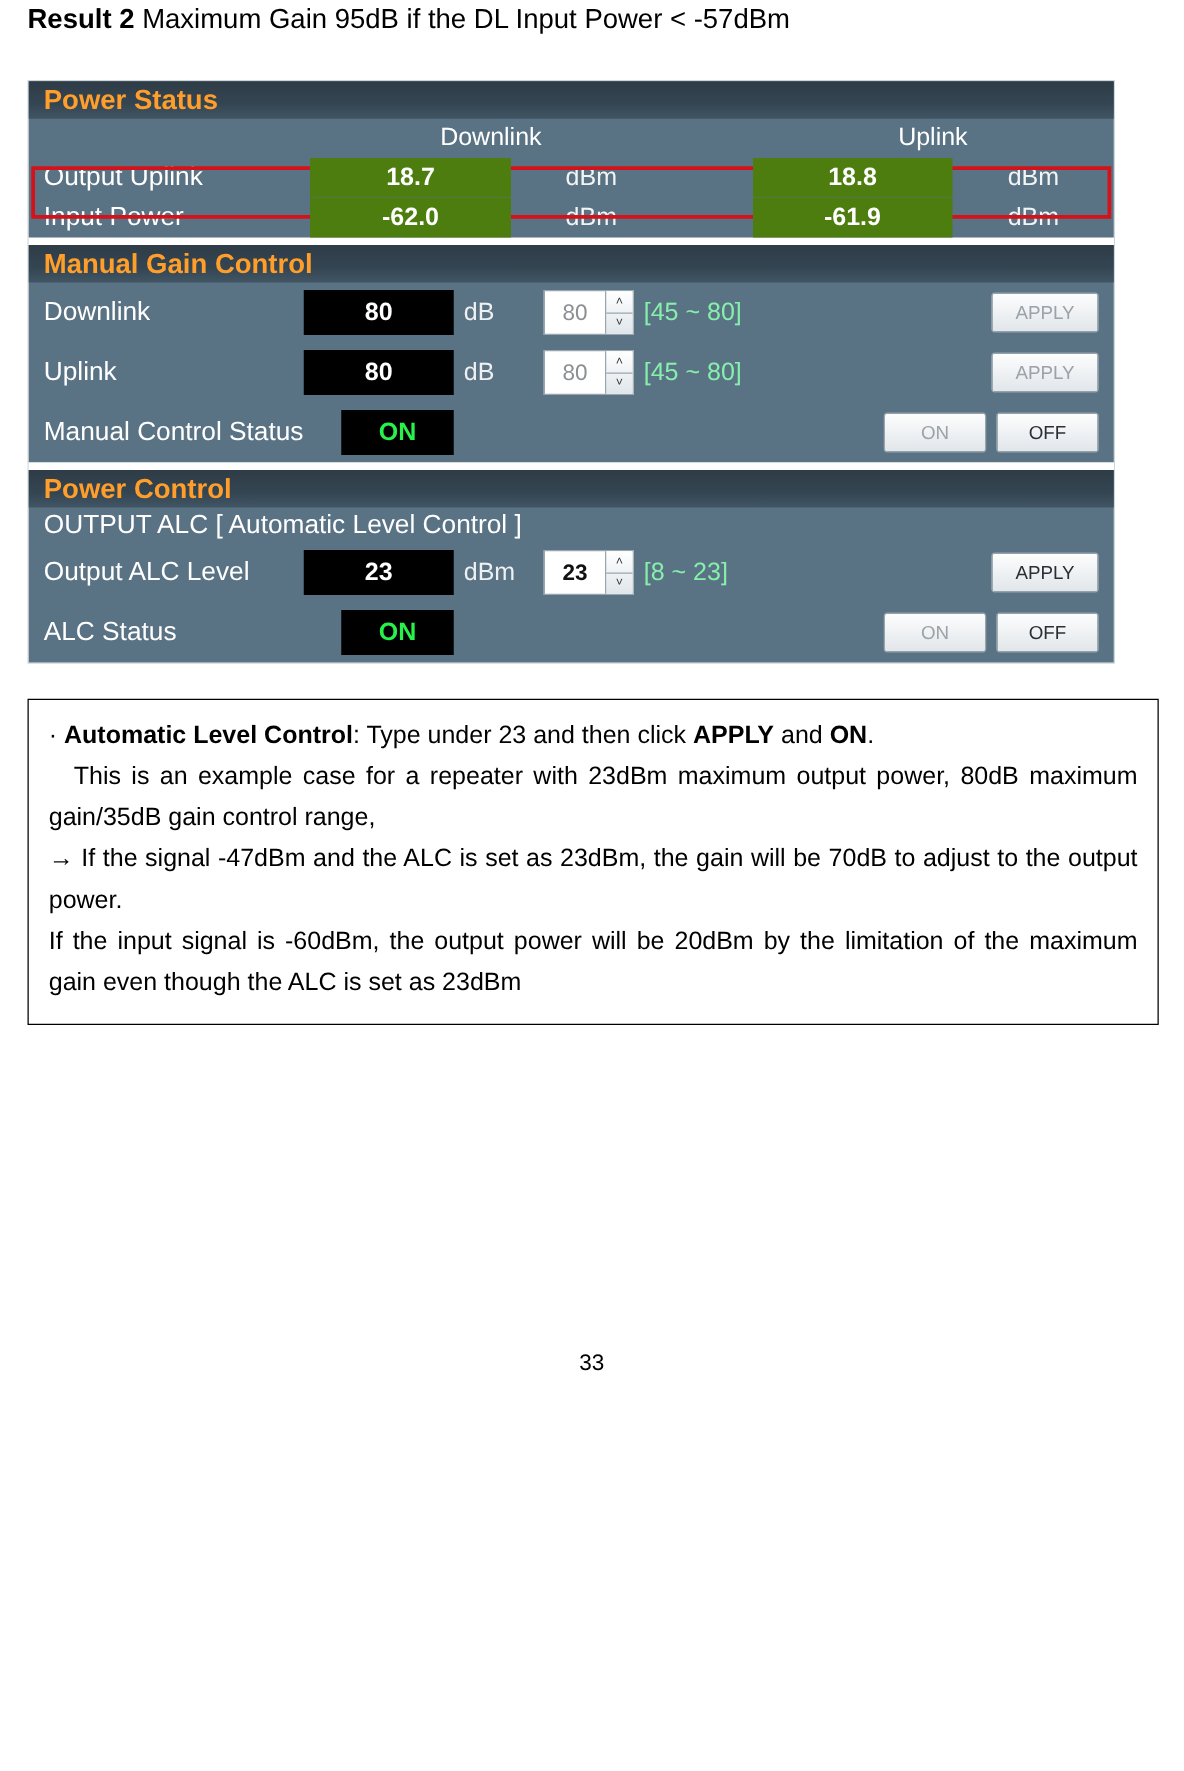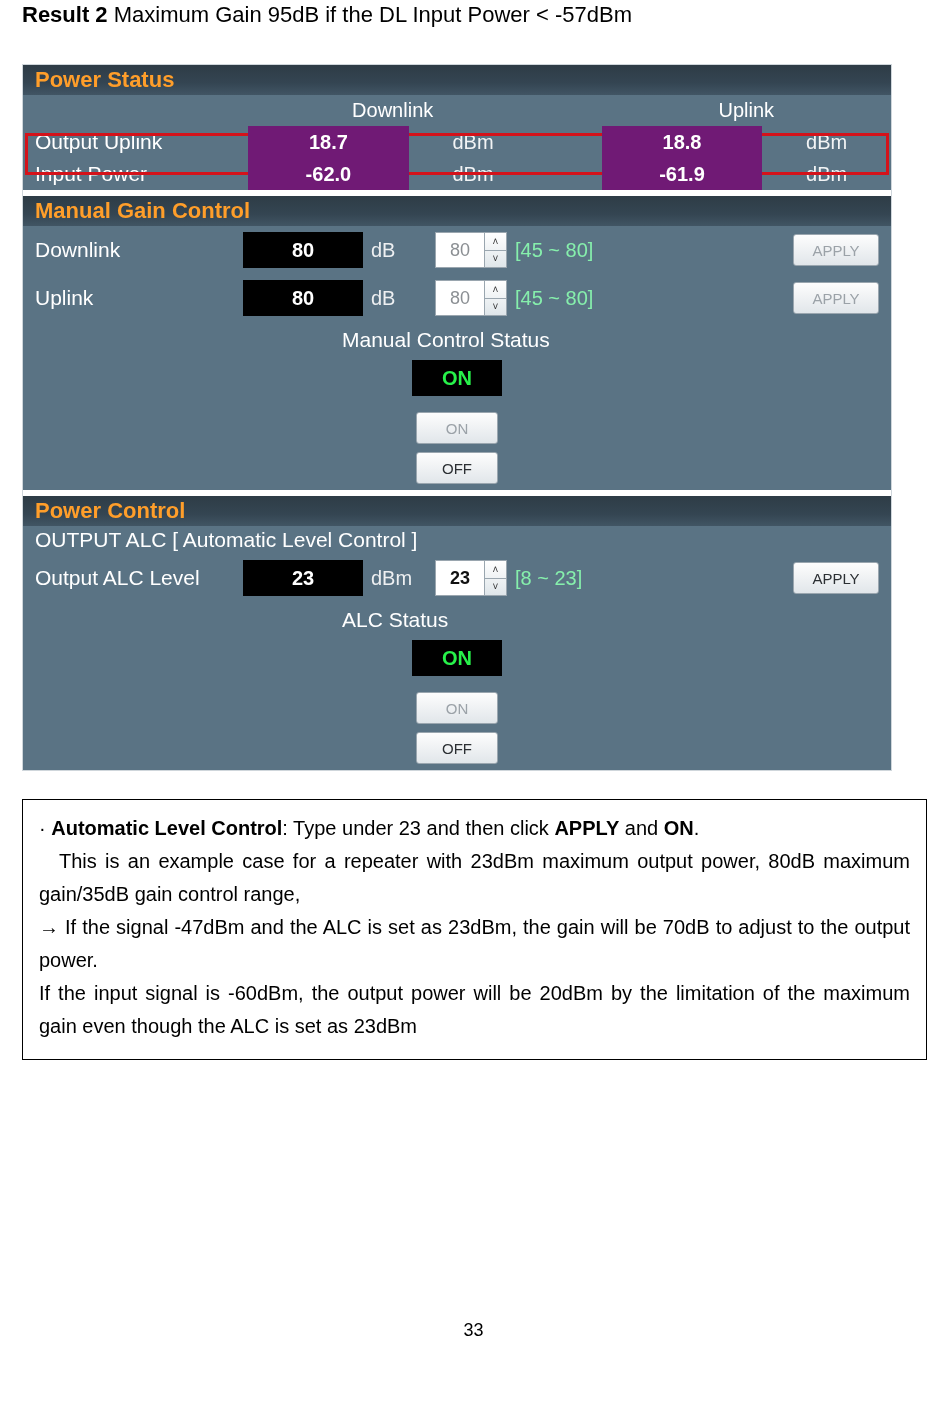--- a/index.html
+++ b/index.html
@@ -37,21 +37,21 @@
     color:var(--hl);
     font-weight:700;
     font-size:22px;
     padding:2px 12px 2px 12px;
     background:linear-gradient(#2e3c46,#344552 60%,#415564);
   }
 
   table.ps{width:100%;border-collapse:collapse;table-layout:fixed;}
   table.ps td{padding:4px 8px;text-align:center;font-size:20px;}
   table.ps .rowlabel{text-align:left;padding-left:12px;color:#fff;font-size:21px;}
-  .black-cell{background:#701a75;color:#fff;font-weight:600;position:relative;}
+  .black-cell{background:#4d7c0f;color:#fff;font-weight:600;position:relative;}
   .unit-cell{color:#f2f4f5;}
   .red-box{position:absolute;border:3px solid var(--red);pointer-events:none;}
 
   .sep{height:6px;background:#fff;}
 
   .mgc-row,.pc-row{
     display:flex;align-items:center;padding:6px 12px;gap:8px;
   }
   .lbl{width:200px;color:#fff;font-size:21px;}
   .val-box{
@@ -82,21 +82,21 @@
   .btn{
     min-width:86px;height:32px;border:1px solid var(--btn-border);
     background:linear-gradient(#fdfdfd,#e1e6ea);
     color:#2b2f33;font-size:15px;
     display:flex;align-items:center;justify-content:center;border-radius:3px;
   }
   .btn.disabled{color:#9ba2a8;}
   .btn.small{min-width:82px;}
   .on-green{color:var(--green);font-weight:700;}
 
-  .mcs-row{display:flex;align-items:center;padding:6px 12px;gap:8px;flex-direction:column;}
+  .mcs-row{display:flex;align-items:center;padding:6px 12px;gap:8px;}
 
   .alc-sub{color:#fff;font-size:21px;padding:2px 12px;}
 
   .note-box{
     margin:28px 0 0 0;
     border:1px solid #000;
     padding:12px 16px 16px 16px;
     width:905px;
     font-size:20px;
     line-height:1.65;

